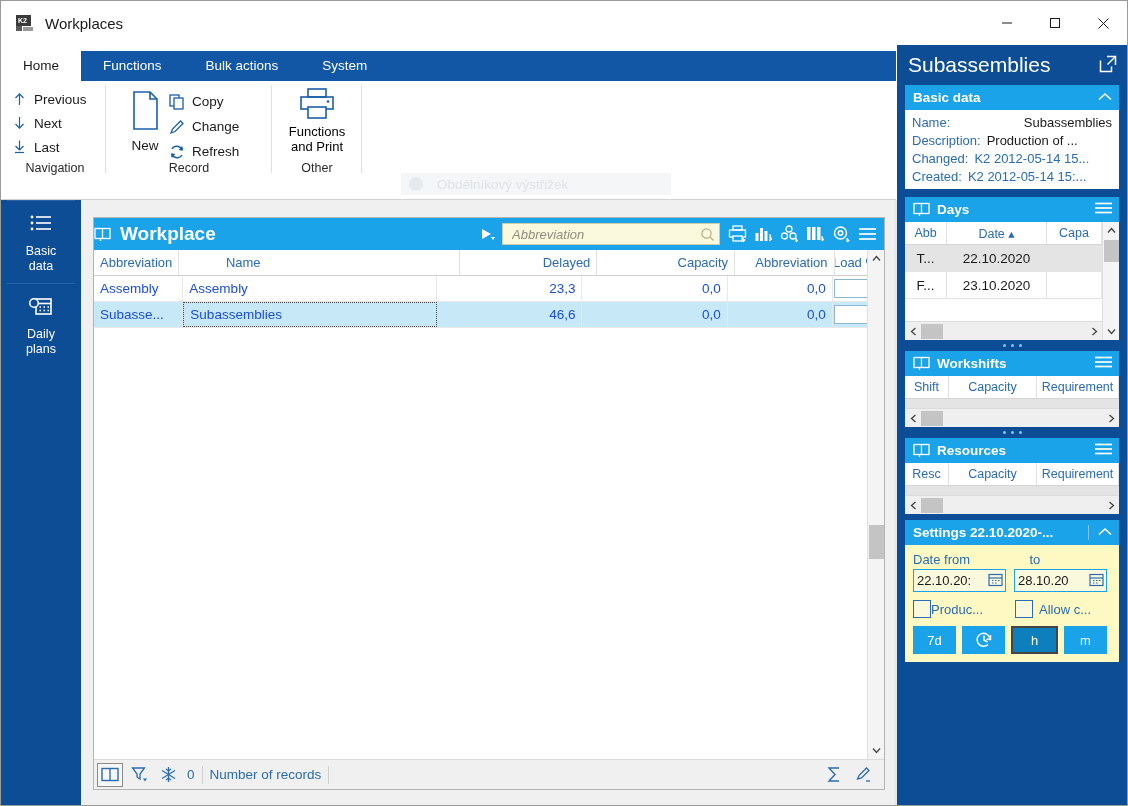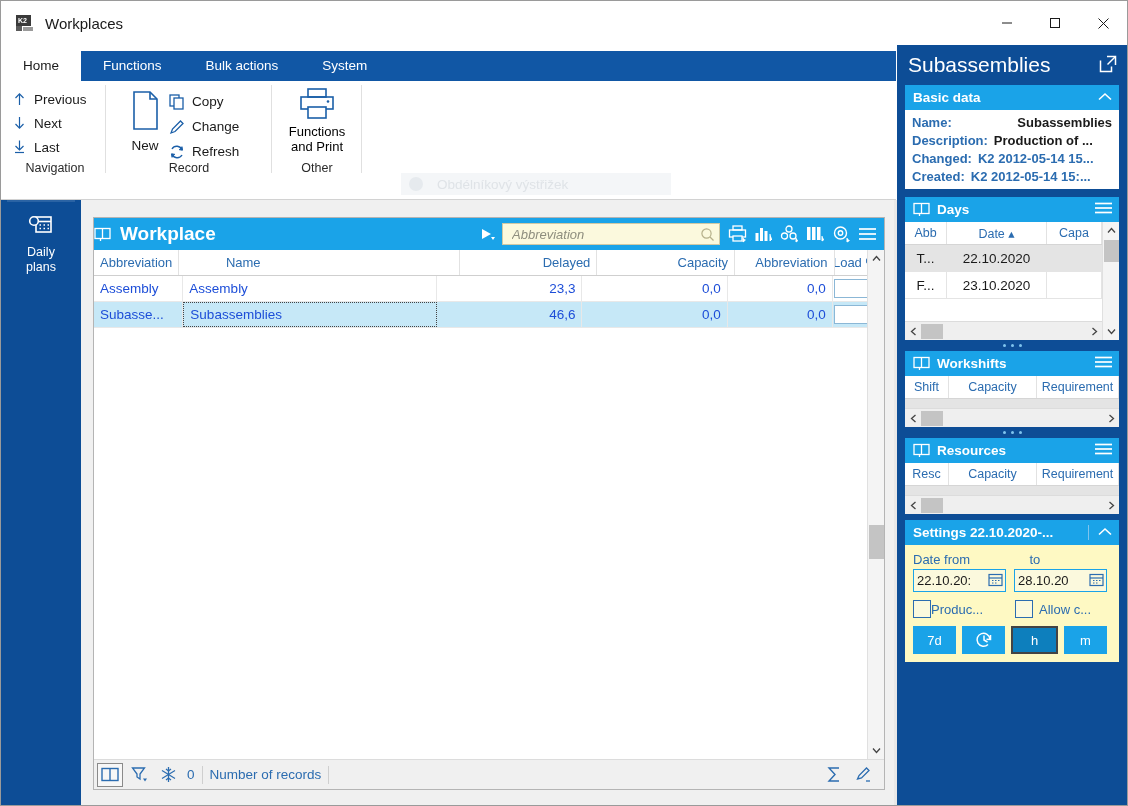--- a/index.html
+++ b/index.html
@@ -127,21 +127,21 @@
   .right-title .rt { color:#ffffff; font-size:21px; }
   .right-title .pop { margin-left:auto; }
 
   .rsection { margin:0 8px 0 8px; }
   .rsec-hdr {
     height:25px; background:#1aa3e8; display:flex; align-items:center; padding:0 6px 0 8px;
     color:#ffffff; font-weight:bold; font-size:13.5px;
   }
   .rsec-hdr .chev { margin-left:auto; }
   .rsec-body { background:#ffffff; }
-  .kv { display:flex; font-size:13px; padding:2px 7px 1px 7px; white-space:nowrap; overflow:hidden;font-weight:bold;}
+  .kv { display:flex; font-size:13px; padding:2px 7px 1px 7px; white-space:nowrap; overflow:hidden;}
   .kv .k { color:#2b6cb0; }
   .kv .v { color:#1a1a1a; margin-left:6px; }
   .kv .v.blue { color:#2b6cb0; }
   .kv.right-val { justify-content:space-between; }
   .mg-hdr { display:flex; height:23px; border-bottom:1px solid #d5d5d5; }
   .mg-ch { font-size:12.5px; color:#2b6cb0; display:flex; align-items:center; justify-content:center; border-right:1px solid #e2e2e2; white-space:nowrap; overflow:hidden;}
   .mg-row { display:flex; height:27px; border-bottom:1px solid #e4e4e4; }
   .mg-row.alt { background:#e4e4e4; }
   .mg-c { font-size:13.5px; color:#1a1a1a; display:flex; align-items:center; justify-content:center; border-right:1px solid #e4e4e4; white-space:nowrap; overflow:hidden;}
   .mg-empty { height:22px; background:#fff; }
@@ -303,20 +303,34 @@
     <div class="txt">Obdélníkový výstřižek</div>
   </div>
   <div class="ribbon-collapse">
     <svg width="15" height="9" viewBox="0 0 15 9">
         <polyline points="1.5,7 7.5,1.5 13.5,7" fill="none" stroke="#3a3a3a" stroke-width="1.4"></polyline>
       </svg>
   </div>
 
   <div class="rail">
     <div class="rail-divider"></div>
+    <div class="railitem">
+      <svg width="30" height="24" viewBox="0 0 30 24">
+        <circle cx="6" cy="6" r="1.4" fill="#fff"></circle>
+          <line x1="10" y1="6" x2="25" y2="6" stroke="#fff" stroke-width="1.6"></line>
+        <circle cx="6" cy="12" r="1.4" fill="#fff"></circle>
+          <line x1="10" y1="12" x2="25" y2="12" stroke="#fff" stroke-width="1.6"></line>
+        <circle cx="6" cy="18" r="1.4" fill="#fff"></circle>
+          <line x1="10" y1="18" x2="25" y2="18" stroke="#fff" stroke-width="1.6"></line>
+      </svg>
+      <div class="rlabel" style="line-height:15px;">
+        <span>Basic</span><br>
+        <span>data</span>
+      </div>
+    </div>
     <div class="rail-divider"></div>
     <div class="railitem">
       <svg width="30" height="24" viewBox="0 0 30 24">
         <rect x="10" y="5" width="15" height="15" fill="none" stroke="#fff" stroke-width="1.6"></rect>
         <line x1="10" y1="9.5" x2="25" y2="9.5" stroke="#fff" stroke-width="1.6"></line>
         <circle cx="8" cy="9" r="4.3" fill="#0d4d96" stroke="#fff" stroke-width="1.6"></circle>
         <line x1="13.5" y1="13" x2="15" y2="13" stroke="#fff" stroke-width="1.4"></line>
         <line x1="17.5" y1="13" x2="19" y2="13" stroke="#fff" stroke-width="1.4"></line>
         <line x1="21.5" y1="13" x2="23" y2="13" stroke="#fff" stroke-width="1.4"></line>
         <line x1="13.5" y1="16.5" x2="15" y2="16.5" stroke="#fff" stroke-width="1.4"></line>

